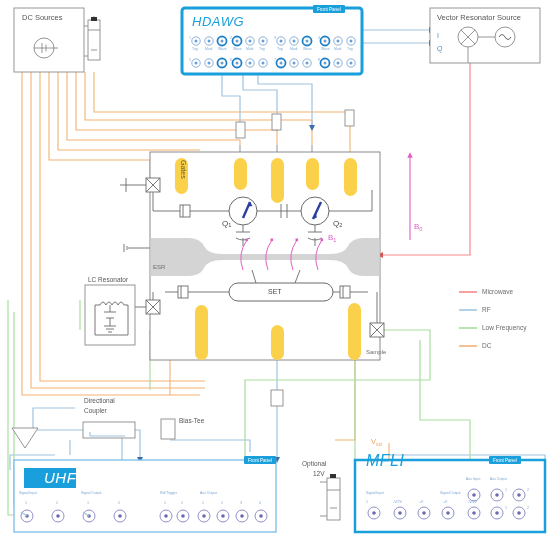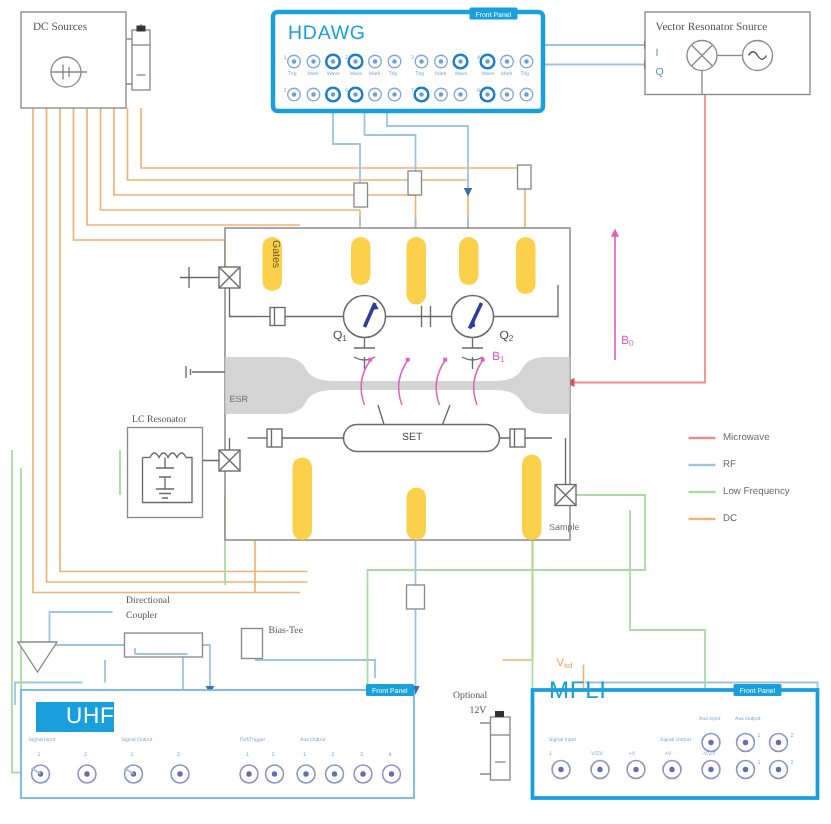--- a/index.html
+++ b/index.html
@@ -1,26 +1,26 @@
 <!DOCTYPE html>
 <html><head>
 <meta charset="utf-8">
 <style>
   html,body{margin:0;padding:0;background:#fff;}
   body{width:554px;height:549px;position:relative;overflow:hidden;
        font-family:"Liberation Sans",sans-serif;color:#4a4a4a;}
   .stage{position:absolute;left:0;top:0;width:554px;height:549px;}
   svg.layer{position:absolute;left:0;top:0;width:554px;height:549px;}
   .lbl{position:absolute;white-space:nowrap;line-height:1;}
-  .box-title{font-size:7.5px;color:#55565a;font-family:Liberation Serif, serif;}
+  .box-title{font-size:7.5px;color:#55565a;}
   .tiny{font-size:3.4px;color:#7ea8d6;}
   .tinynum{font-size:3.6px;color:#7ea8d6;}
   .fp{position:absolute;background:#19a0dc;color:#fff;font-size:4.6px;
       padding:1.5px 4px;border-radius:1px;white-space:nowrap;}
-  .devname{position:absolute;font-size:16px;color:#19a0dc;letter-spacing:.5px;}
+  .devname{position:absolute;font-size:16px;color:#19a0dc;letter-spacing:.5px;font-style:italic;}
   .legtext{position:absolute;font-size:6.5px;color:#6b6b6b;white-space:nowrap;}
   .pinklbl{position:absolute;font-size:8px;color:#e060c0;}
   .greylbl{position:absolute;font-size:6px;color:#6f6f6f;}
   .gateslbl{position:absolute;font-size:7px;color:#6b5a20;
             transform:rotate(90deg);transform-origin:left top;}
   .orangelbl{position:absolute;font-size:7.5px;color:#f0a35a;}
   sub{font-size:70%;vertical-align:-25%;}
 </style>
 </head>
 <body>

